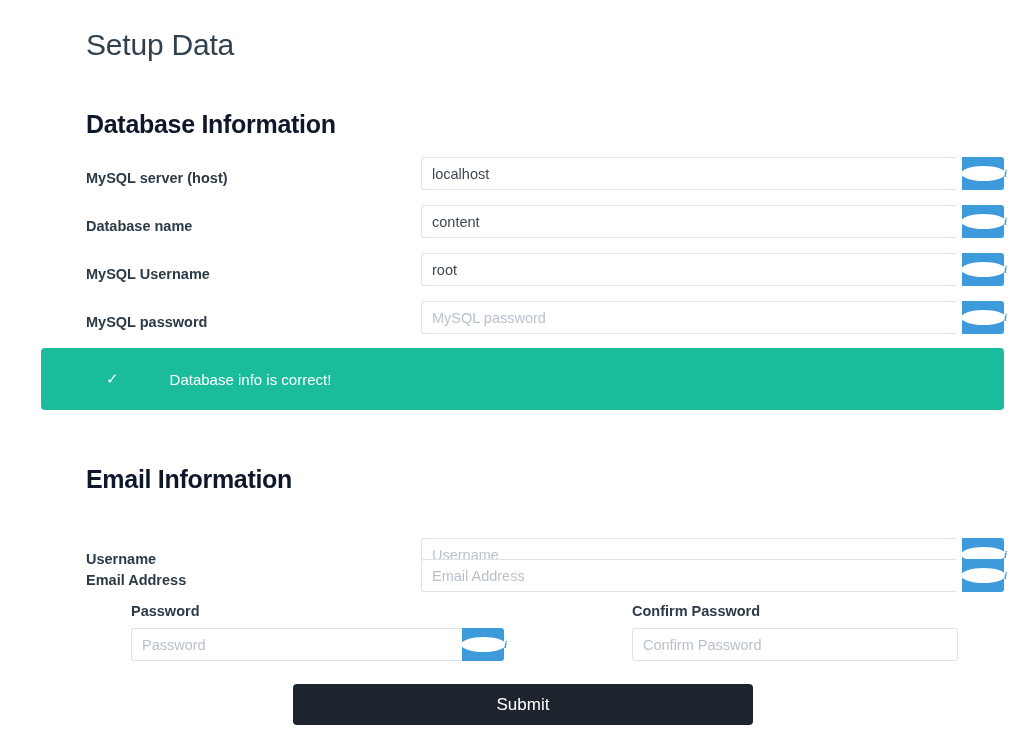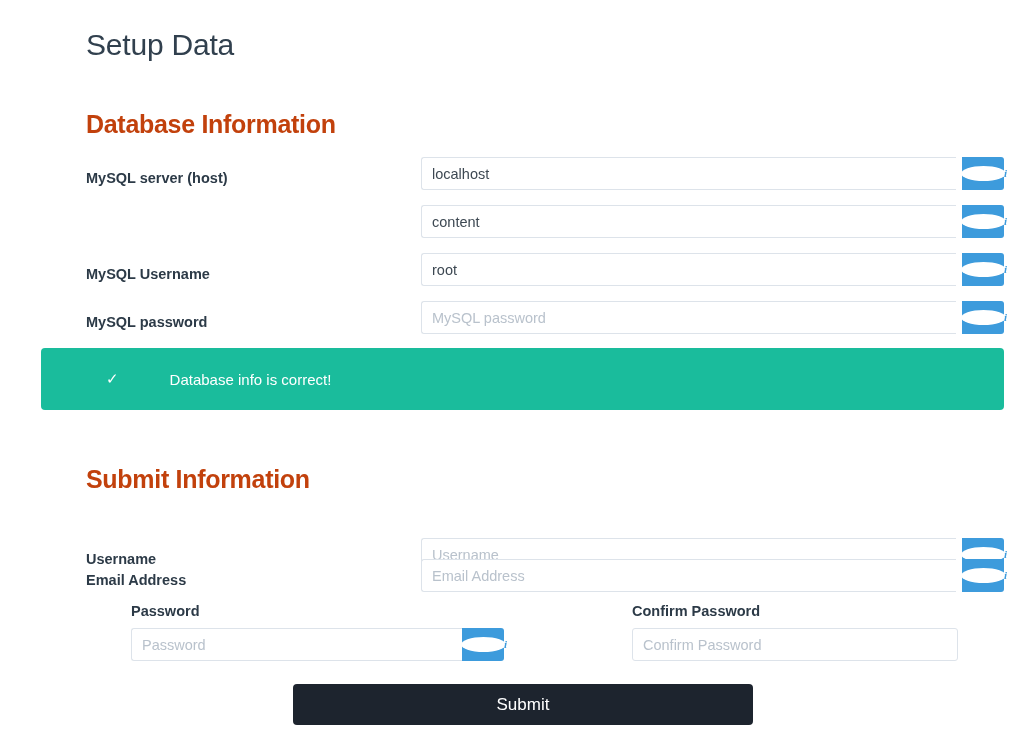--- a/index.html
+++ b/index.html
@@ -12,21 +12,21 @@
   }
   .page { position: relative; width: 1024px; height: 738px; overflow: hidden; }
 
   .page-title {
     position: absolute; left: 41px; top: 6px;
     font-size: 30px; font-weight: 400; color: #31404e;
     letter-spacing: -0.2px; line-height: 38px;
   }
   .section-title {
     position: absolute; left: 41px;
-    font-size: 25px; font-weight: 700; color: #c2410c;
+    font-size: 25px; font-weight: 700; color: #0f172a;
     letter-spacing: -0.3px; line-height: 30px;
   }
   #sec-db { top: 88px; }
   #sec-admin { top: 443px; }
 
   
   .form-row { position: absolute; left: 41px; width: 963px; height: 40px; }
   .row-label {
     position: absolute; left: 0; top: 11px; width: 296px;
     font-size: 14.5px; font-weight: 700;
@@ -109,20 +109,21 @@
     <div class="row-label">MySQL server (host)</div>
     <div class="input-wrap">
       <input class="txt" type="text" value="localhost" placeholder="MySQL server (host)" style="">
       <button class="info-btn">
         <span class="info-glyph">i</span>
       </button>
     </div>
   </div>
 
   <div class="form-row" style="top:205px;">
+    <div class="row-label">Database name</div>
     <div class="input-wrap">
       <input class="txt" type="text" value="content" placeholder="Database name" style="">
       <button class="info-btn">
         <span class="info-glyph">i</span>
       </button>
     </div>
   </div>
 
   <div class="form-row" style="top:253px;">
     <div class="row-label">MySQL Username</div>
@@ -142,21 +143,21 @@
         <span class="info-glyph">i</span>
       </button>
     </div>
   </div>
 
   <div class="alert">
     <span class="check">✓</span>
     <span>Database info is correct!</span>
   </div>
 
-  <h2 class="section-title" id="sec-admin">Submit Information</h2>
+  <h2 class="section-title" id="sec-admin">Email Information</h2>
 
   <div class="form-row" style="top:538px;">
     <div class="row-label">Username</div>
     <div class="input-wrap">
       <input class="txt" type="text" value="" placeholder="Username" style="">
       <button class="info-btn">
         <span class="info-glyph">i</span>
       </button>
     </div>
   </div>

